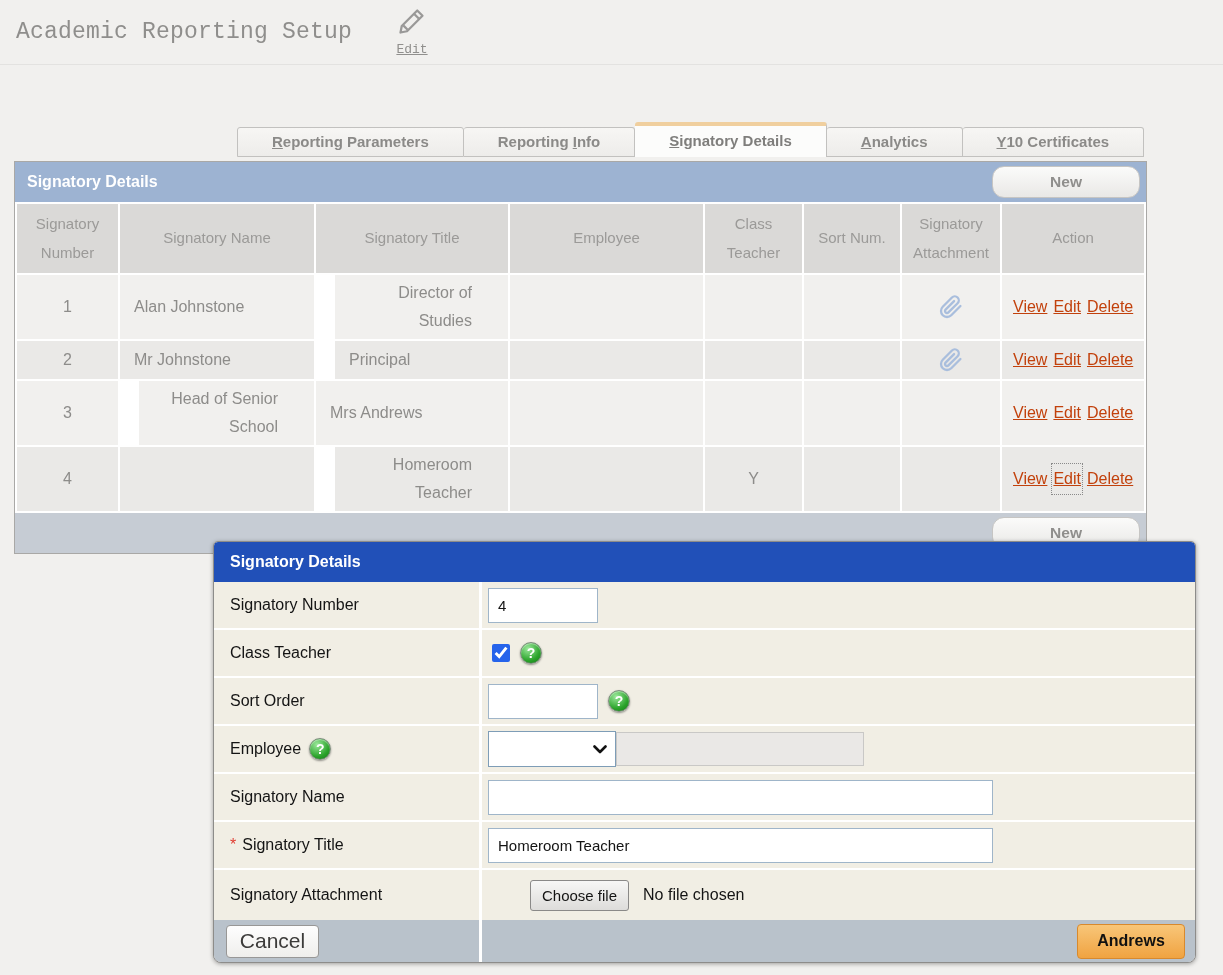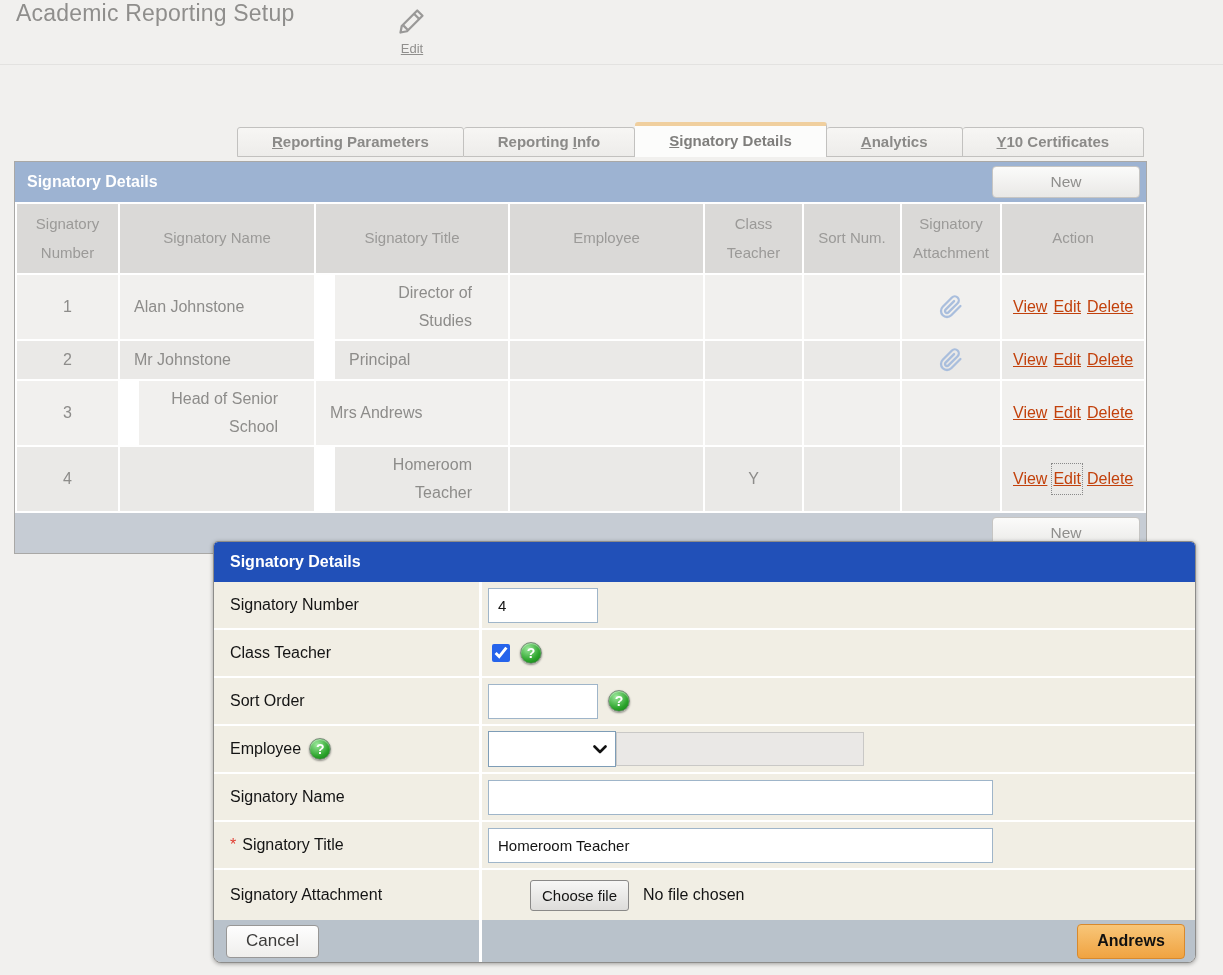--- a/index.html
+++ b/index.html
@@ -9,21 +9,21 @@
     background:#f1f0ee;
     position:relative;
     overflow:hidden;
   }
   .page { position:relative; width:1223px; height:975px; }
 
   
   .app-header {
     position:absolute; top:0; left:0; width:100%; height:65px;
     border-bottom:1px solid #e3e2e0;
-    display:flex; align-items:flex-start;
+    display:flex; align-items:center;font-family:Liberation Mono, monospace;
   }
   .app-title { font-size:23px; color:#8f8e8c; margin-left:16px; letter-spacing:.2px; }
   .edit-block {
     position:absolute; left:388px; top:6px; width:48px;
     display:flex; flex-direction:column; align-items:center; cursor:pointer;
   }
   .edit-block svg { width:30px; height:30px; }
   .edit-label { font-size:13px; color:#908f8d; text-decoration:underline; margin-top:1px; }
 
   
@@ -59,24 +59,25 @@
   }
   .table-titlebar {
     height:40px; background:var(--table-header-blue);
     display:flex; align-items:center;
     padding:0 6px 0 12px;
   }
   .table-title { color:#fff; font-weight:bold; font-size:16px; flex:1; }
   .btn-new {
     width:148px; height:32px;
     background:linear-gradient(#fbfbfa,#e9e8e6);
-    border:1px solid #c6c5c3; border-radius:4px;
+    border:1px solid #c6c5c3; border-radius:12px;
     font-size:15.5px; color:#8f8e8c;
     font-family:"Liberation Sans", sans-serif;
     cursor:pointer;
+    font-weight:bold;
   }
   .tgrid { padding:2px; display:flex; flex-direction:column; gap:2px; }
   .thead-row, .trow {
     display:grid;
     grid-template-columns:101px 194px 192px 193px 97px 96px 98px 1fr;
     gap:2px;
   }
   .hcell {
     background:#dad9d7; color:#9b9a98; font-size:15px;
     min-height:62px;
@@ -187,21 +188,21 @@
     border-right:3px solid #fff;
   }
   .foot-right {
     display:flex; align-items:center; justify-content:flex-end;
     padding-right:10px;
   }
   .btn-cancel {
     width:93px; height:33px;
     background:linear-gradient(#fefefe,#efeeec);
     border:1px solid #989796; border-radius:4px;
-    font-size:17px; color:#3c3b3a;
+    font-size:21px; color:#3c3b3a;
     font-family:"Liberation Sans", sans-serif; cursor:pointer;
   }
   .btn-update {
     width:108px; height:35px;
     background:linear-gradient(var(--update-orange-light), var(--update-orange));
     border:1px solid #d8892d; border-radius:4px;
     font-size:16px; font-weight:bold; color:#111;
     font-family:"Liberation Sans", sans-serif; cursor:pointer;
   }
 </style>

